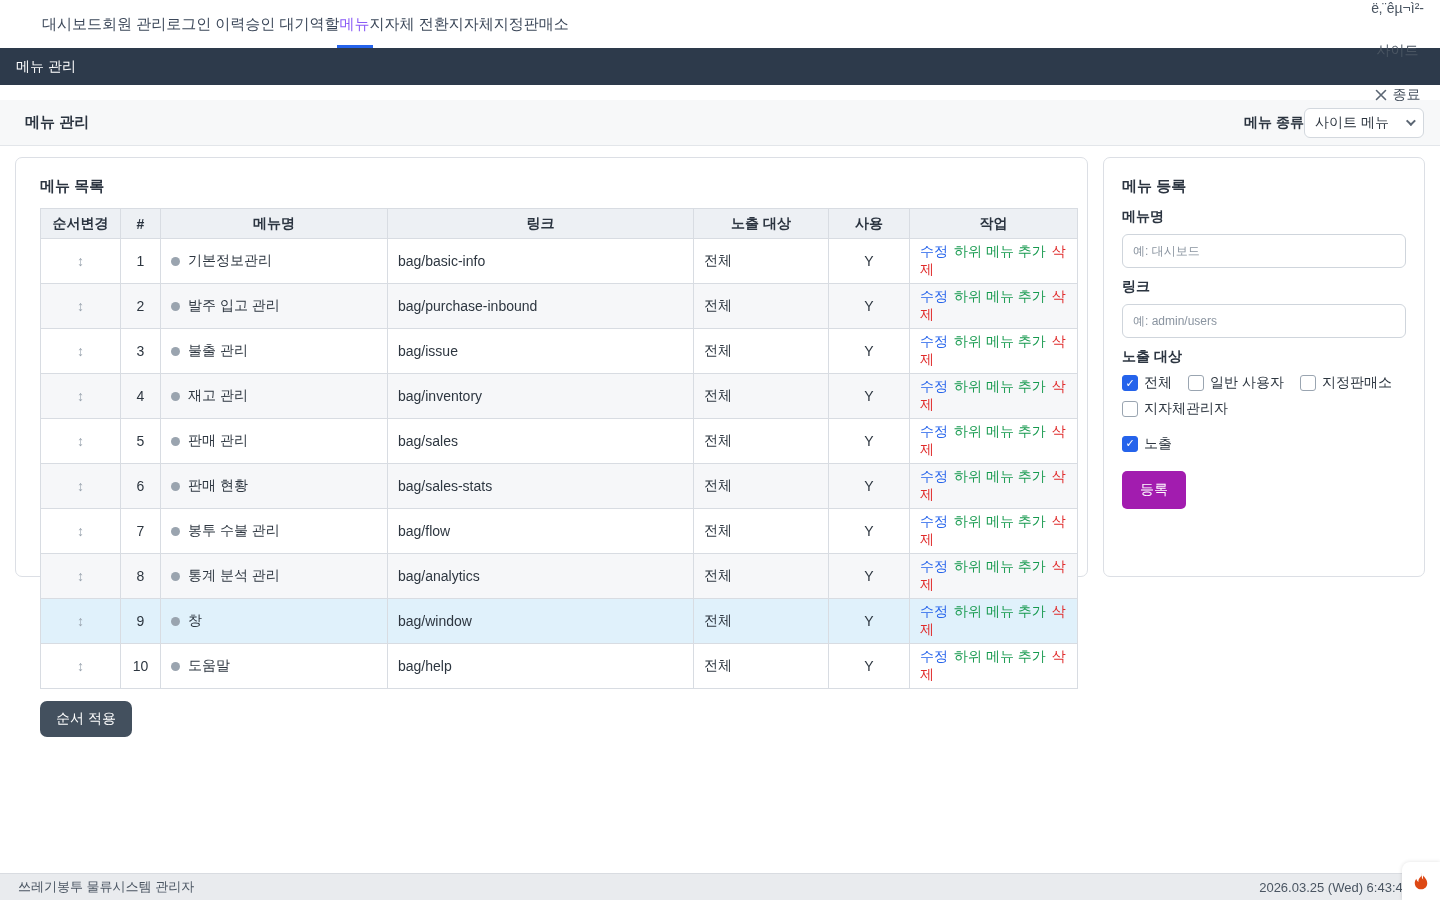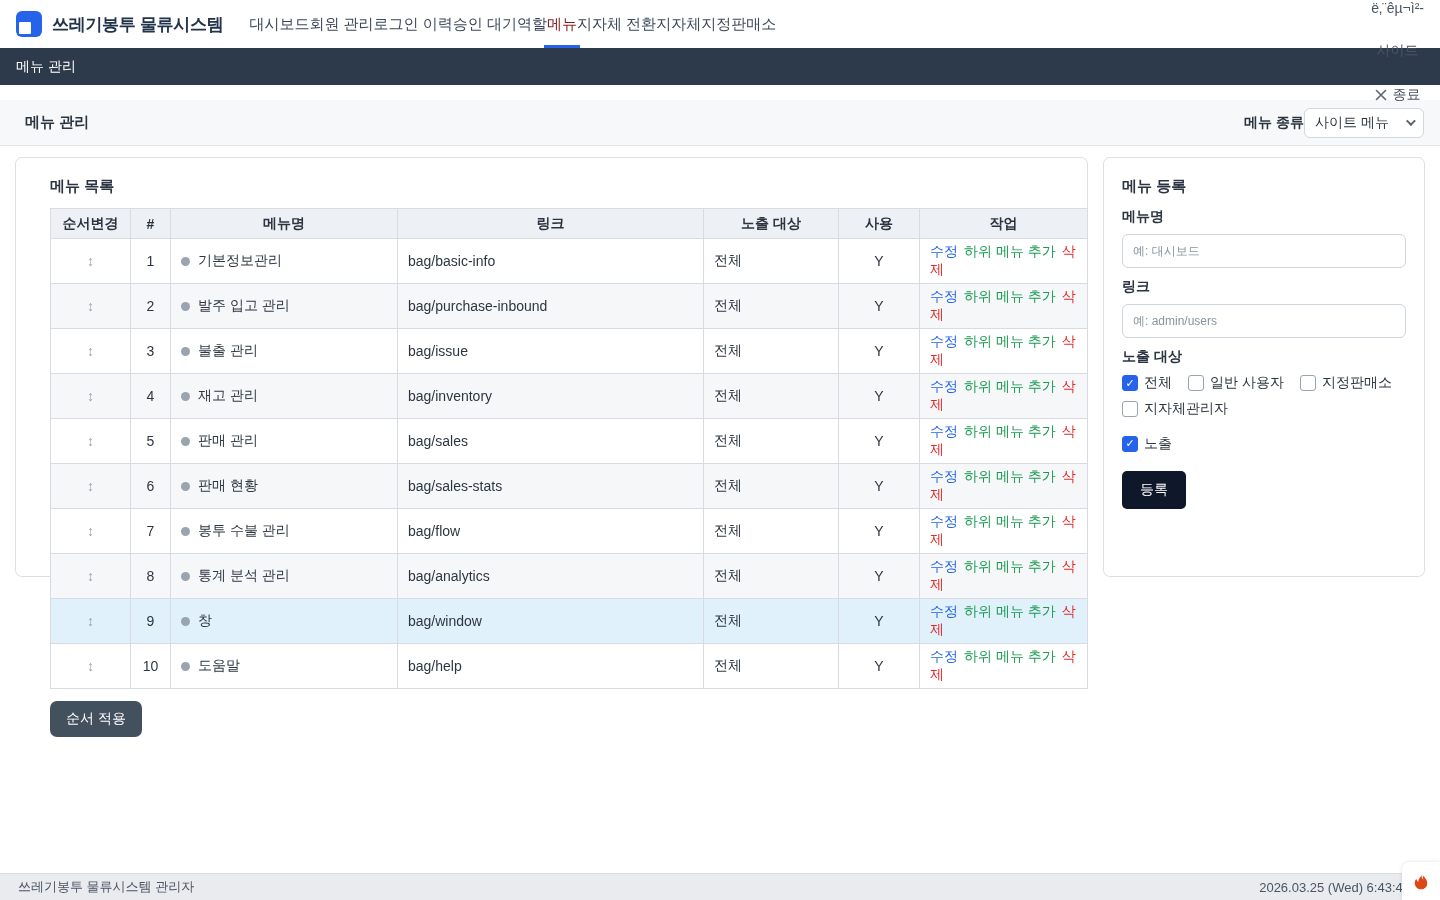--- a/index.html
+++ b/index.html
@@ -11,41 +11,41 @@
   }
 
   
   .topnav { height:48px; background:#fff; display:flex; align-items:stretch; padding:0 16px; }
   .brand { display:flex; align-items:center; gap:10px; }
   .logo { width:26px; height:26px; background:#2563eb; border-radius:6px; position:relative; flex:0 0 auto; }
   .logo::after { content:""; position:absolute; left:1px; bottom:1px; width:12px; height:12px; background:#fff; border-radius:3px; border:2px solid #2563eb; }
   .brand-title { font-size:17px; font-weight:bold; color:#22334a; letter-spacing:-0.3px; }
   .nav-links { display:flex; align-items:stretch; margin-left:26px; }
   .nav-link { display:flex; align-items:center; position:relative; font-size:15px; color:#3b4759; text-decoration:none; cursor:pointer; white-space:nowrap; }
-  .nav-link.active { color:#7f1d1d;font-family:Liberation Mono, monospace; }
+  .nav-link.active { color:#8b5cf6;font-family:Liberation Mono, monospace; }
   .nav-link.active::after { content:""; position:absolute; left:-3px; right:-3px; bottom:0; height:3px; background:#2563eb; }
   .topnav-right { margin-left:auto; display:flex; align-items:center; gap:26px; color:#4a5562; font-size:14px;flex-direction:column; }
   .topnav-right .plain { color:#4a5562; }
   .top-action { display:flex; align-items:center; gap:6px; color:#4a5562; text-decoration:none; cursor:pointer; }
 
   
   .page-bar { height:37px; background:#2d3a4b; color:#fff; display:flex; align-items:center; padding:0 16px; font-size:14px; }
 
   
   .page-header { margin-top:15px; height:46px; background:#f7f8f9; border-bottom:1px solid #e3e6ea; display:flex; align-items:center; padding:0 16px 0 25px; }
   .page-header h1 { font-size:15px; font-weight:bold; color:#2b3440; }
   .header-right { margin-left:auto; display:flex; align-items:center; gap:0; }
   .menu-type-label { font-weight:bold; font-size:14px; color:#2b3440; }
   .select { width:120px; height:30px; background:#fff; border:1px solid #d3d8de; border-radius:6px; display:flex; align-items:center; justify-content:space-between; padding:0 10px; cursor:pointer; }
   .chev { width:7px; height:7px; border-right:2px solid #5b6673; border-bottom:2px solid #5b6673; transform:rotate(45deg) translateY(-2px); }
 
   
   .content { padding:11px 15px 0; display:flex; gap:15px; align-items:flex-start; }
   .panel { border:1px solid #dcdfe5; border-radius:7px; background:#fff; }
-  .list-panel { width:1073px; height:420px; padding:15px 34px; }
+  .list-panel { width:1073px; height:420px; padding:15px 24px; }
   .form-panel { width:322px; height:420px; padding:15px 18px; }
   .panel-title { font-size:15px; font-weight:bold; color:#2b3440; margin:4px 0 12px; }
 
   
   table { border-collapse:collapse; width:1037px; table-layout:fixed; }
   th, td { border:1px solid #d8dce2; font-size:14px; }
   th { background:#edf0f4; font-weight:bold; color:#2b3440; text-align:center; height:30px; padding:4px 8px;margin-left:48px; }
   td { height:30px; padding:4px 10px; color:#2d3640; }
   td.c { text-align:center; }
   tr.stripe td { background:#f6f7f9; }
@@ -62,37 +62,33 @@
   
   .f-label { font-weight:bold; font-size:14px; color:#2b3440; margin:10px 0 8px; }
   .f-input { width:100%; height:34px; border:1px solid #cfd5dc; border-radius:6px; padding:0 10px; font-size:12px; font-family:inherit; color:#2d3640; background:#fff; }
   .f-input::placeholder { color:#8a94a0; }
   .cb-line { display:flex; align-items:center; gap:16px; margin-bottom:8px; flex-wrap:wrap; }
   .cb { display:inline-flex; align-items:center; gap:6px; cursor:pointer; font-size:14px; color:#2d3640; }
   .box { width:16px; height:16px; border:1.5px solid #9aa5b1; border-radius:3px; background:#fff; display:inline-flex; align-items:center; justify-content:center; flex:0 0 auto; }
   .box.checked { background:#2563eb; border-color:#2563eb; color:#fff; font-size:11px; font-weight:bold; }
   .box.checked::after { content:"\2713"; }
   .visible-row { margin:16px 0 18px; }
-  .submit-btn { background:#0f172a; color:#fff; border:none; border-radius:5px; padding:10px 18px; font-size:14px; cursor:pointer; font-family:inherit; }
+  .submit-btn { background:#a21caf; color:#fff; border:none; border-radius:5px; padding:10px 18px; font-size:14px; cursor:pointer; font-family:inherit; }
 
   
   .footer { position:absolute; left:0; right:0; bottom:0; height:27px; background:#e9ebee; border-top:1px solid #d9dce1; display:flex; align-items:center; padding:0 30px 0 18px; font-size:13px; color:#4a5562; z-index:1; }
   .footer-right { margin-left:auto; }
   .debug-box { position:absolute; right:0; bottom:0; width:38px; height:38px; background:#fff; border-radius:8px 0 0 0; box-shadow:0 0 4px rgba(0,0,0,0.12); display:flex; align-items:center; justify-content:center; z-index:2; cursor:pointer; }
   .debug-box svg { width:20px; height:20px; }
   .x-icon { display:inline-flex; }
 </style>
 </head>
 <body>
 
 <header class="topnav">
-  <div class="brand">
-    <span class="logo"></span>
-    <span class="brand-title">쓰레기봉투 물류시스템</span>
-  </div>
   <nav class="nav-links">
       <a class="nav-link">대시보드</a>
       <a class="nav-link">회원 관리</a>
       <a class="nav-link">로그인 이력</a>
       <a class="nav-link">승인 대기</a>
       <a class="nav-link">역할</a>
       <a class="nav-link active">메뉴</a>
       <a class="nav-link">지자체 전환</a>
       <a class="nav-link">지자체</a>
       <a class="nav-link">지정판매소</a>

